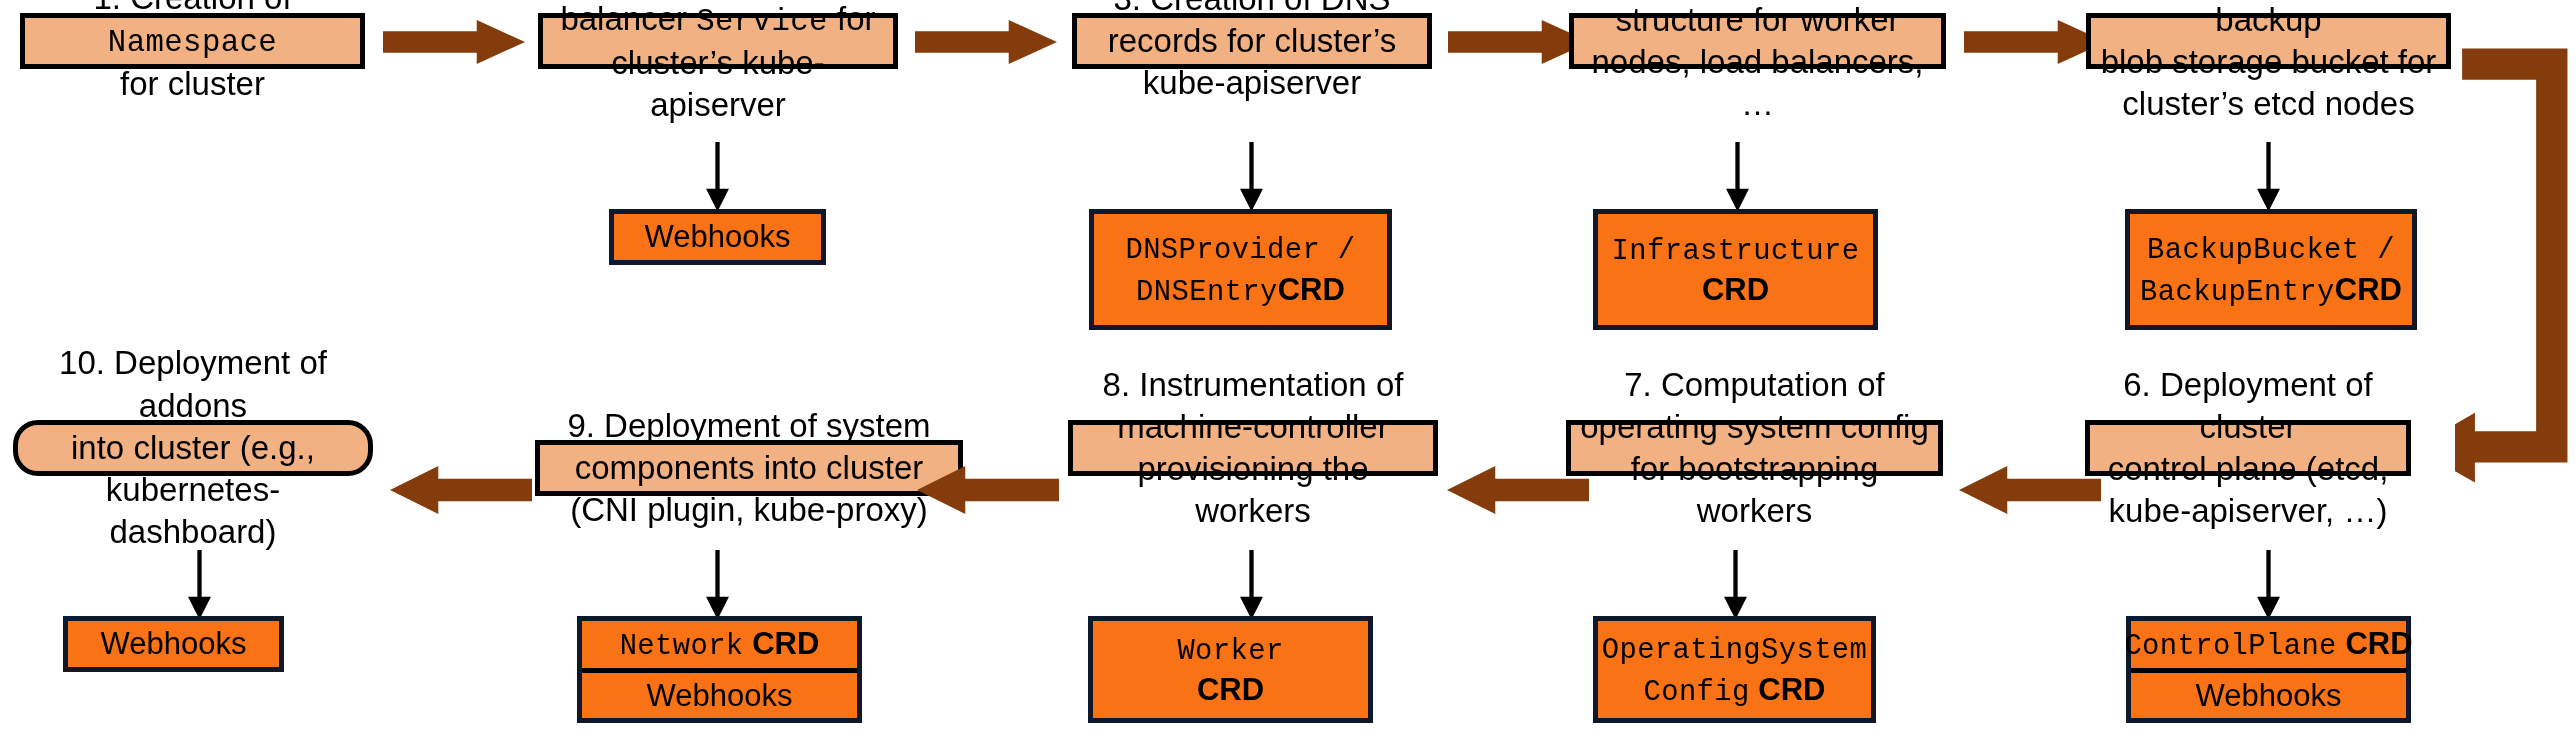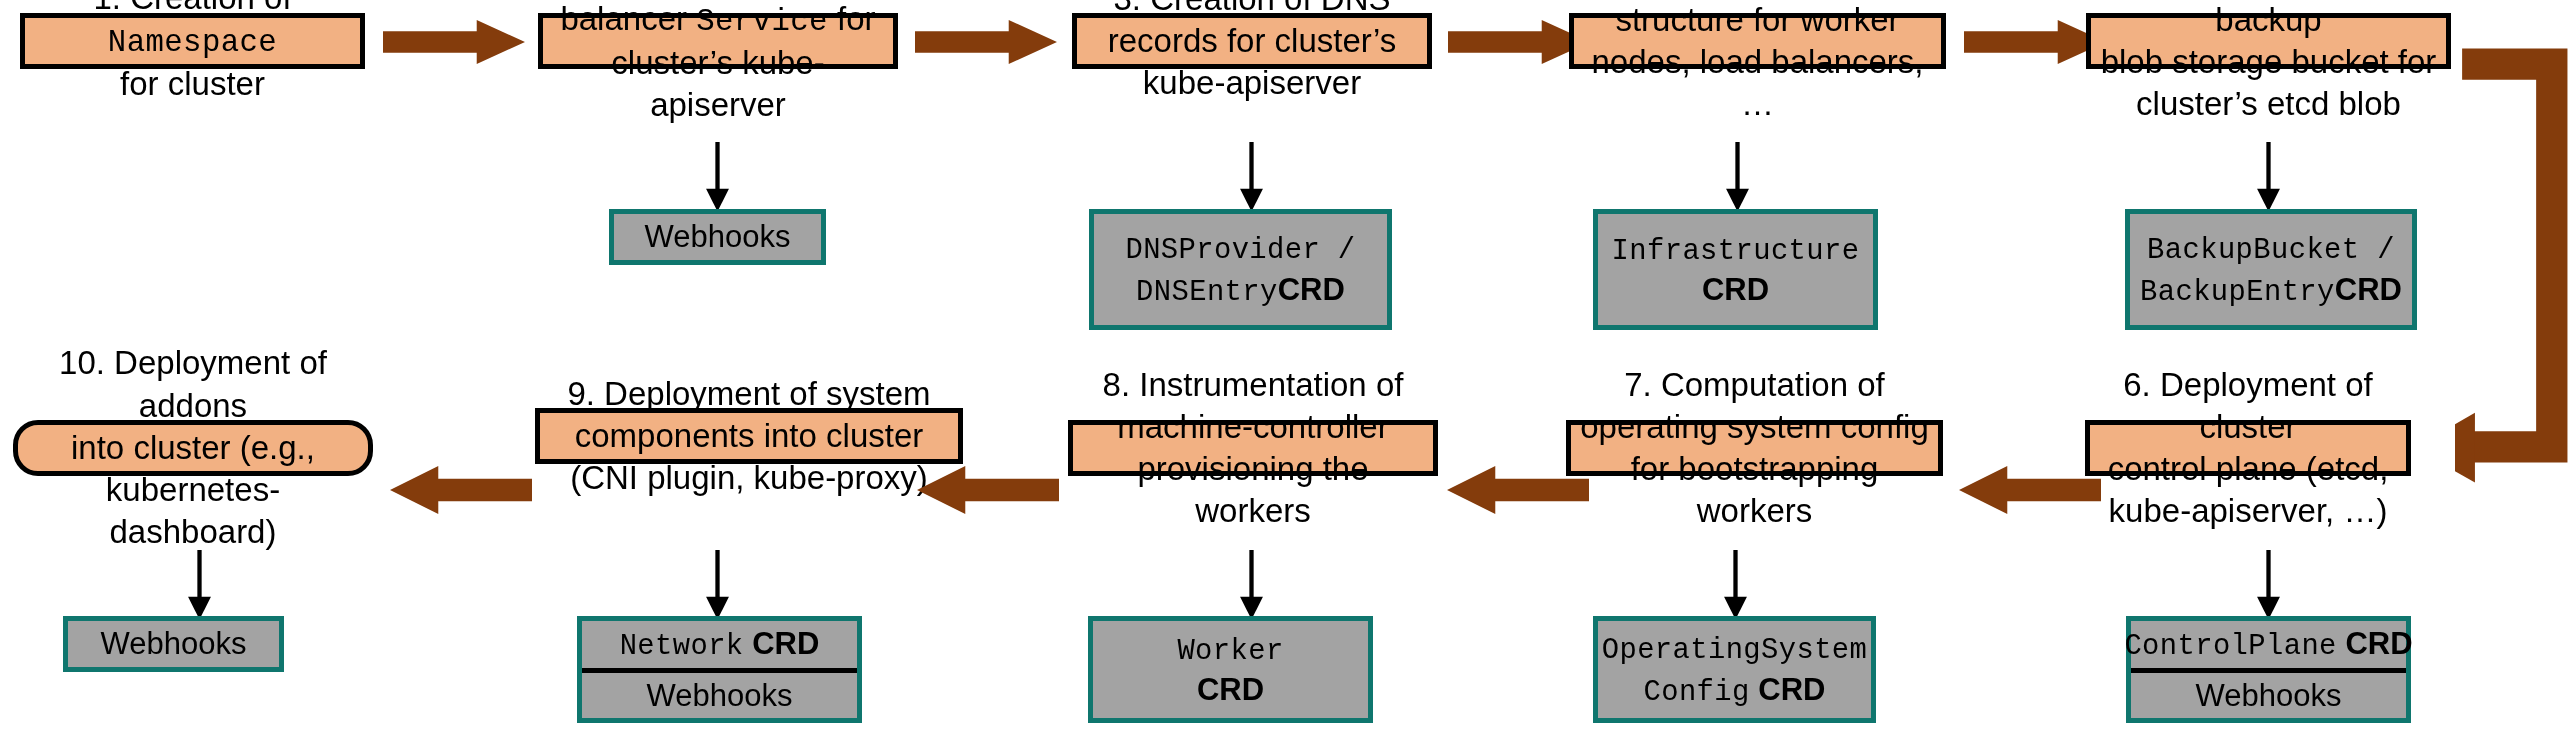--- a/index.html
+++ b/index.html
@@ -35,22 +35,22 @@
     font-size: 33px;
     line-height: 1.28;
     color: #000000;
     padding: 2.8px 7.1px;
   }
   .step-box .txt { display: block; width: 100%; }
 
   .sub-box {
     position: absolute;
     box-sizing: border-box;
-    background: #a3a3a3;
-    border: 5px solid #0f766e;
+    background: #f97316;
+    border: 5px solid #0f172a;
     display: flex;
     flex-direction: column;
     font-family: "Liberation Sans", sans-serif;
     color: #000000;
   }
   .sub-cell {
     flex: 1 1 auto;
     display: flex;
     align-items: center;
     justify-content: center;
@@ -193,21 +193,21 @@
   <div class="block-arrow" style="left:1964px; top:20px; width:142px; height:44px;">
     <svg viewBox="0 0 200 62" preserveAspectRatio="none">
       <polygon points="0,16 132,16 132,0 200,31 132,62 132,46 0,46" fill="#843C0C"></polygon>
     </svg>
   </div>
 
   <div class="step-box" style="left:2086px; top:13px; width:365px; height:56px;">
     <span class="txt">
       <span>5. Preparation of backup</span><br>
       <span>blob storage bucket for</span><br>
-      <span>cluster’s etcd blob</span>
+      <span>cluster’s etcd nodes</span>
     </span>
   </div>
 
   <div class="down-arrow" style="left:2247px; top:142px; width:43px; height:71px;">
     <svg viewBox="0 0 60 100" preserveAspectRatio="none">
       <line x1="30" y1="0" x2="30" y2="74" stroke="#000000" stroke-width="6"></line>
       <polygon points="30,98 14,66 46,66" fill="#000000"></polygon>
     </svg>
   </div>
 
@@ -248,21 +248,21 @@
       <span>Webhooks</span>
     </div>
   </div>
 
   <div class="block-arrow" style="left:390px; top:466px; width:142px; height:48px;">
     <svg viewBox="0 0 200 68" preserveAspectRatio="none">
       <polygon points="200,18 68,18 68,0 0,34 68,68 68,50 200,50" fill="#843C0C"></polygon>
     </svg>
   </div>
 
-  <div class="step-box" style="left:535px; top:408px; width:428px; height:56px;justify-content:flex-end;">
+  <div class="step-box" style="left:535px; top:440px; width:428px; height:56px;justify-content:flex-end;">
     <span class="txt">
       <span>9. Deployment of system</span><br>
       <span>components into cluster</span><br>
       <span>(CNI plugin, kube-proxy)</span>
     </span>
   </div>
 
   <div class="down-arrow" style="left:696px; top:550px; width:43px; height:71px;">
     <svg viewBox="0 0 60 100" preserveAspectRatio="none">
       <line x1="30" y1="0" x2="30" y2="74" stroke="#000000" stroke-width="6"></line>

